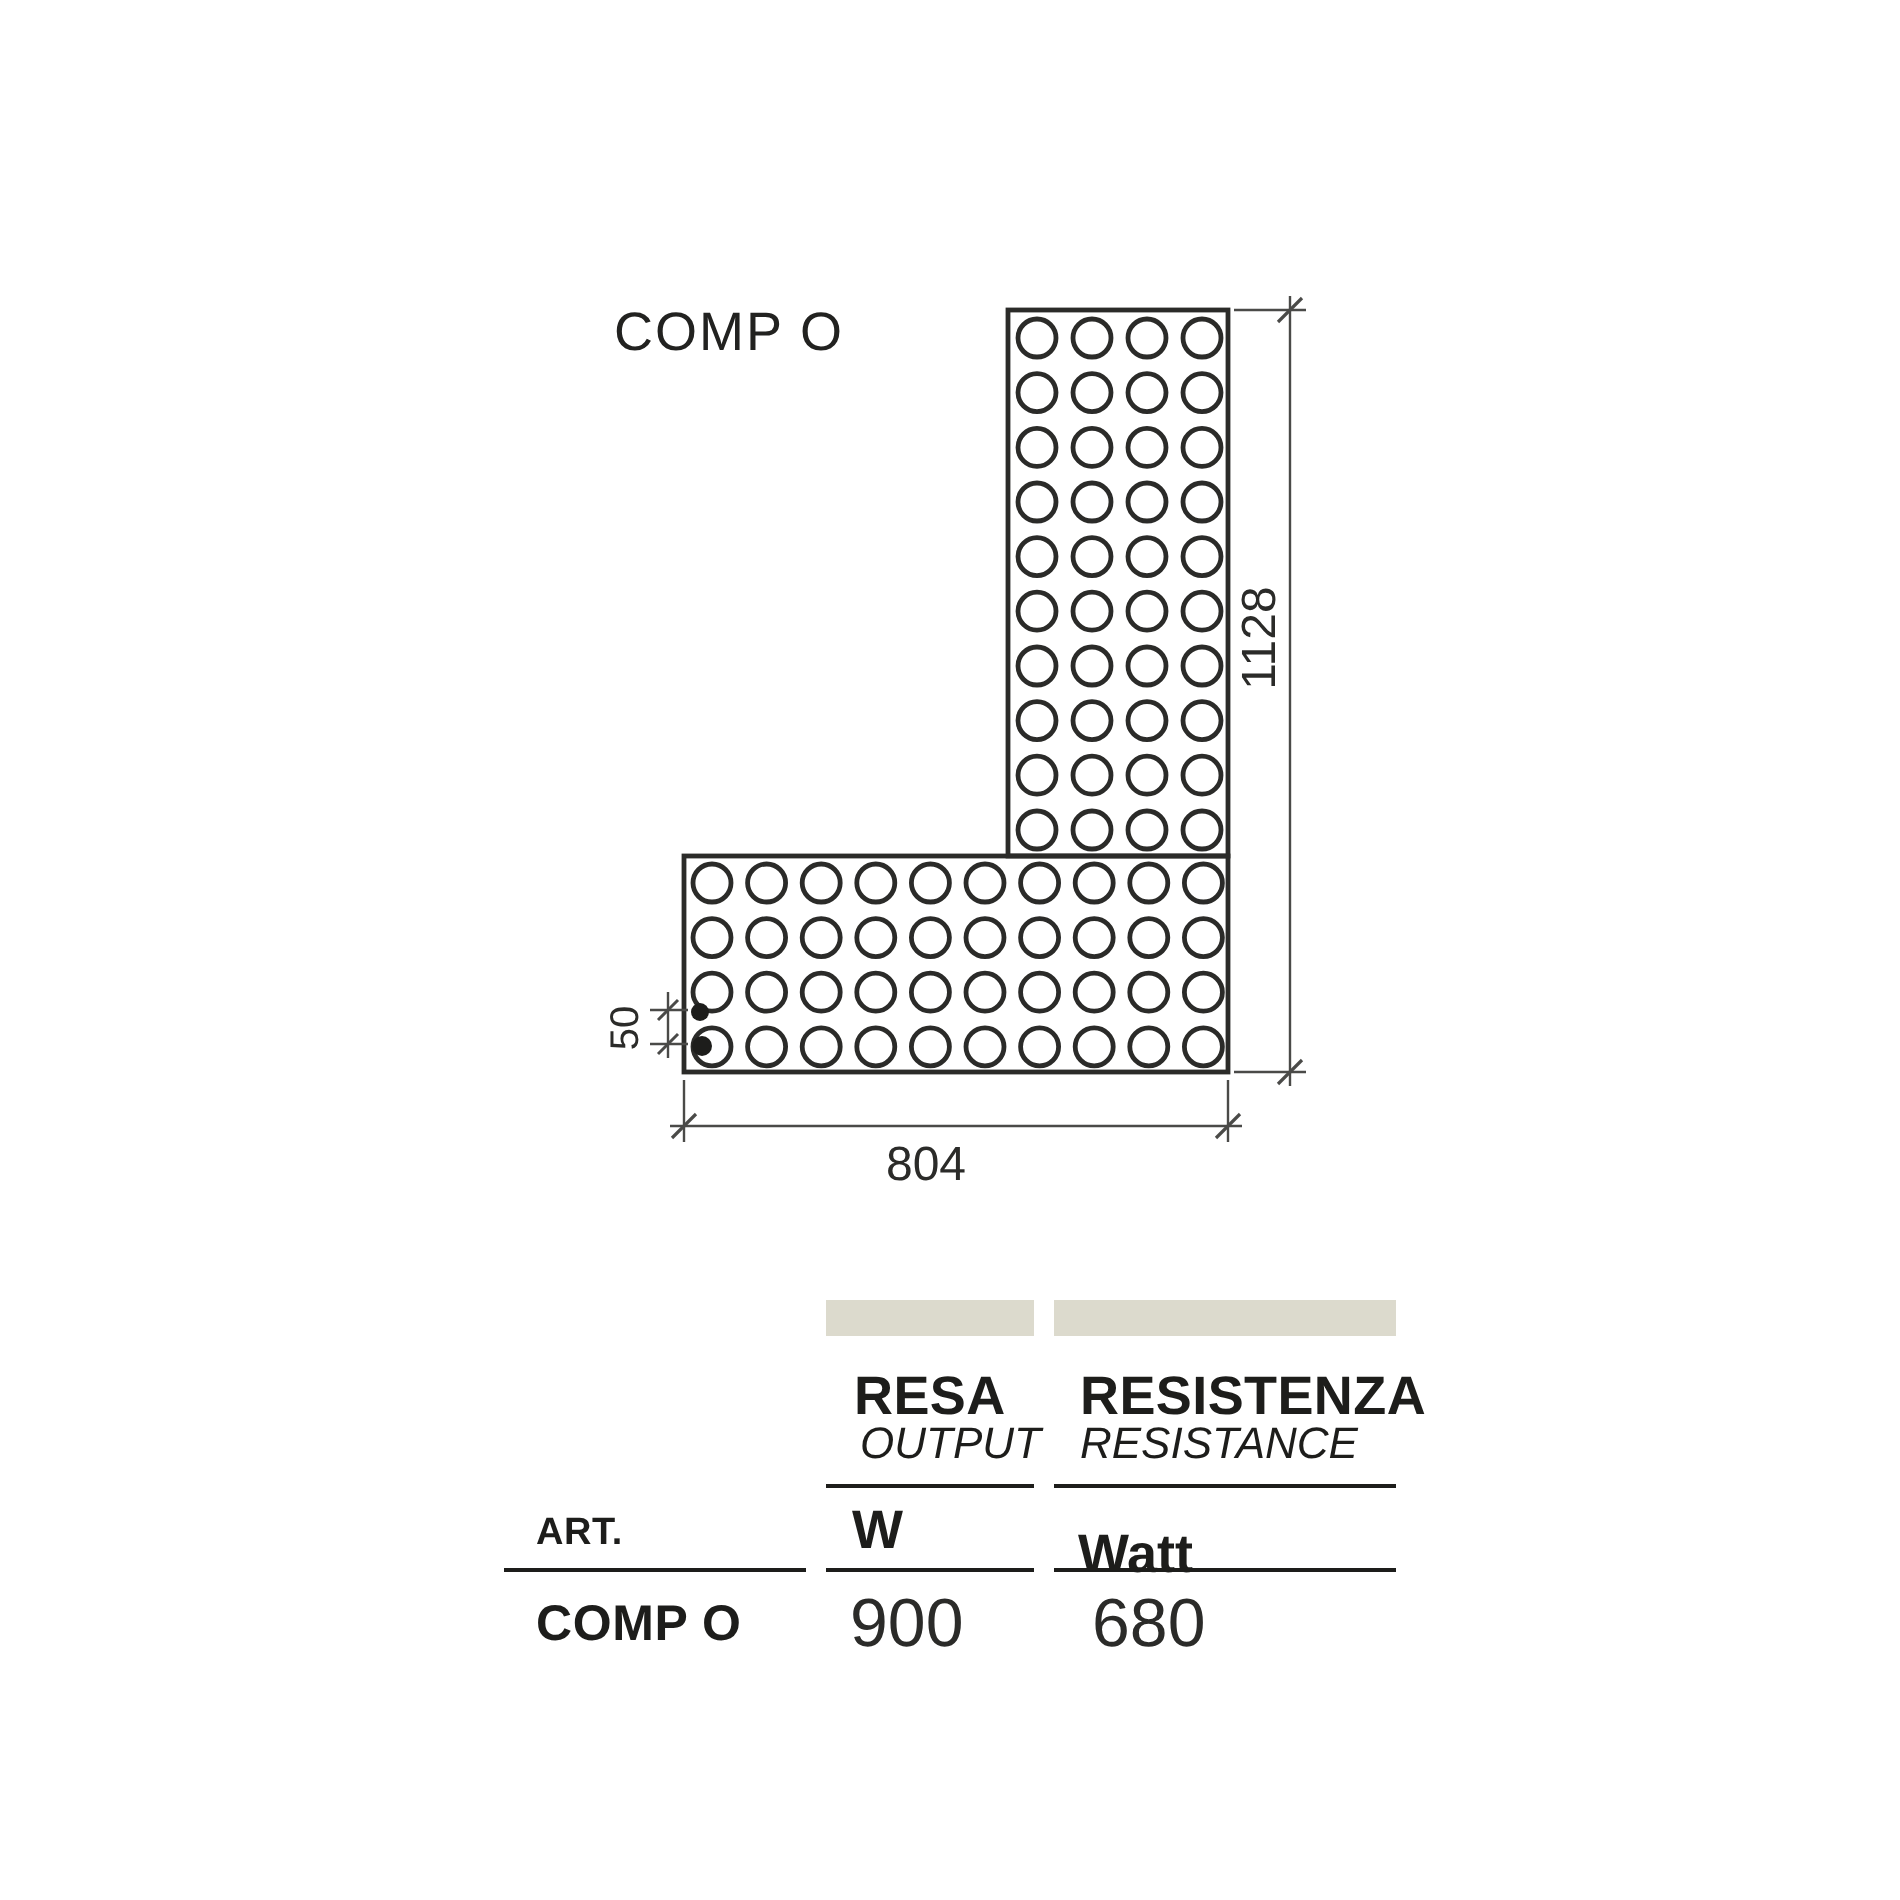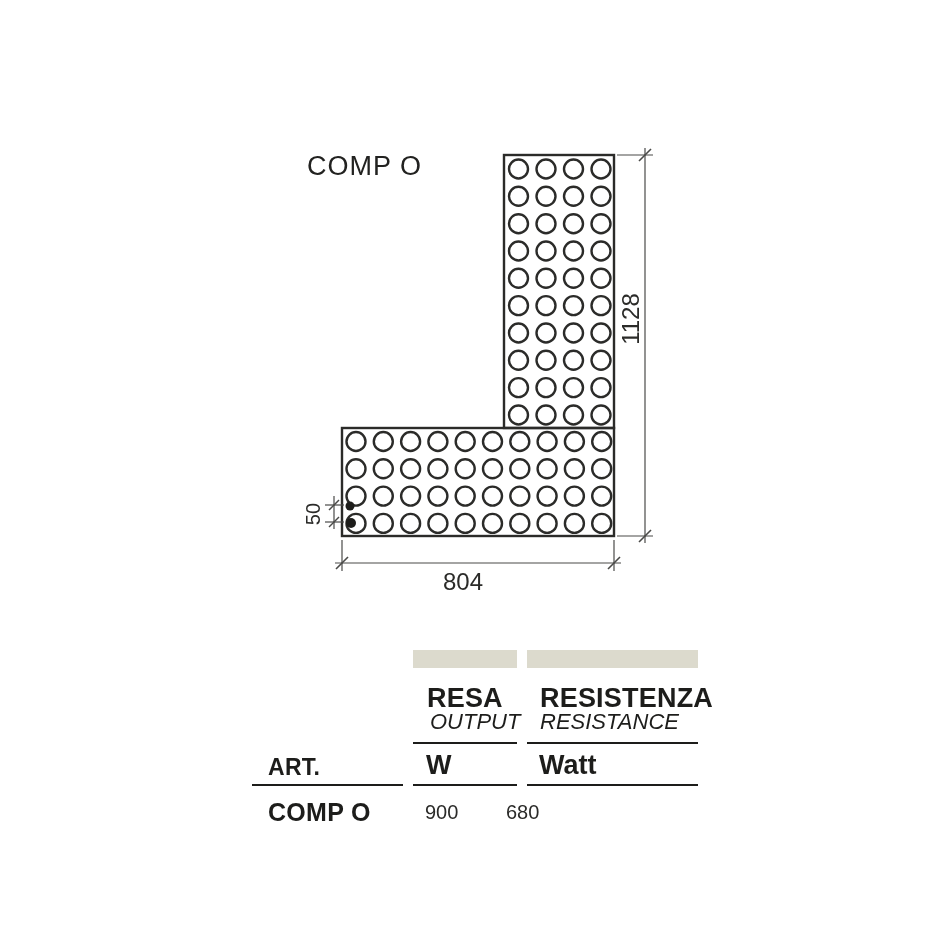--- a/index.html
+++ b/index.html
@@ -23,25 +23,25 @@
   .hdr-en.c2{left:430px;}
   .hdr-en.c3{left:540px;}
   .rule{position:absolute;height:2px;background:#1d1d1b;}
   .rule.r1{top:742px;}
   .rule.r2{top:784px;}
   .rule.c1{left:252px;width:151px;}
   .rule.c2{left:413px;width:104px;}
   .rule.c3{left:527px;width:171px;}
   .unit{position:absolute;top:751px;font-weight:700;font-size:27px;line-height:29px;}
   .unit.c2{left:426px;}
-  .unit.c3{left:539px;}
-  .art-hdr{position:absolute;left:268px;top:754px;font-weight:700;font-size:23px;line-height:26px;letter-spacing:0.3px;}
-  .val{position:absolute;top:798px;font-size:20px;font-weight:400;color:#2b2b29;line-height:28px;}
+  .unit.c3{left:539px;margin-top:12px;}
+  .art-hdr{position:absolute;left:268px;top:754px;font-weight:700;font-size:19px;line-height:26px;letter-spacing:0.3px;}
+  .val{position:absolute;top:798px;font-size:34px;font-weight:400;color:#2b2b29;line-height:28px;}
   .val.c2{left:425px;}
-  .val.c3{left:506px;}
+  .val.c3{left:546px;}
   .art-val{position:absolute;left:268px;top:798px;font-weight:700;font-size:25px;line-height:28px;letter-spacing:0.3px;}
 </style>
 </head>
 <body>
 
 <div id="page">
 
   <div class="drawing-title">COMP O</div>
 
   <svg id="diagram-svg" width="950" height="950" viewBox="0 0 950 950">

